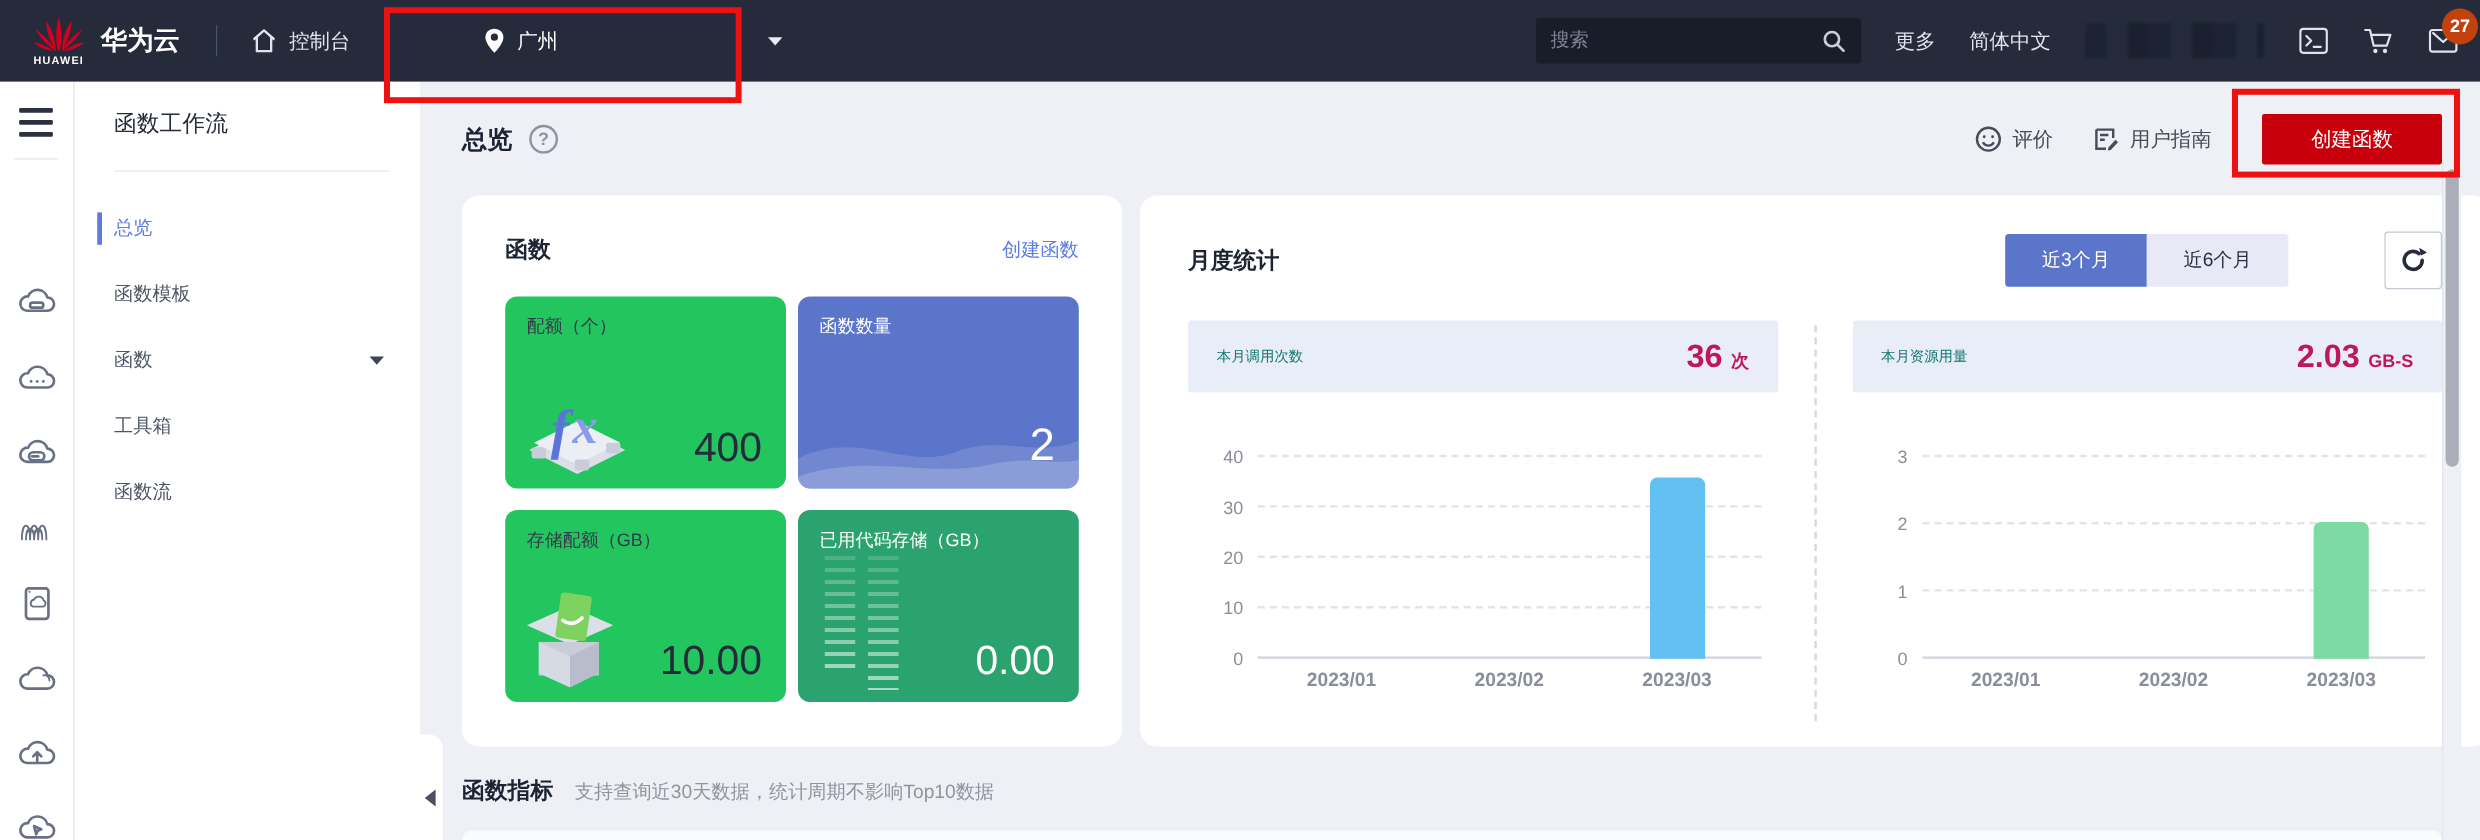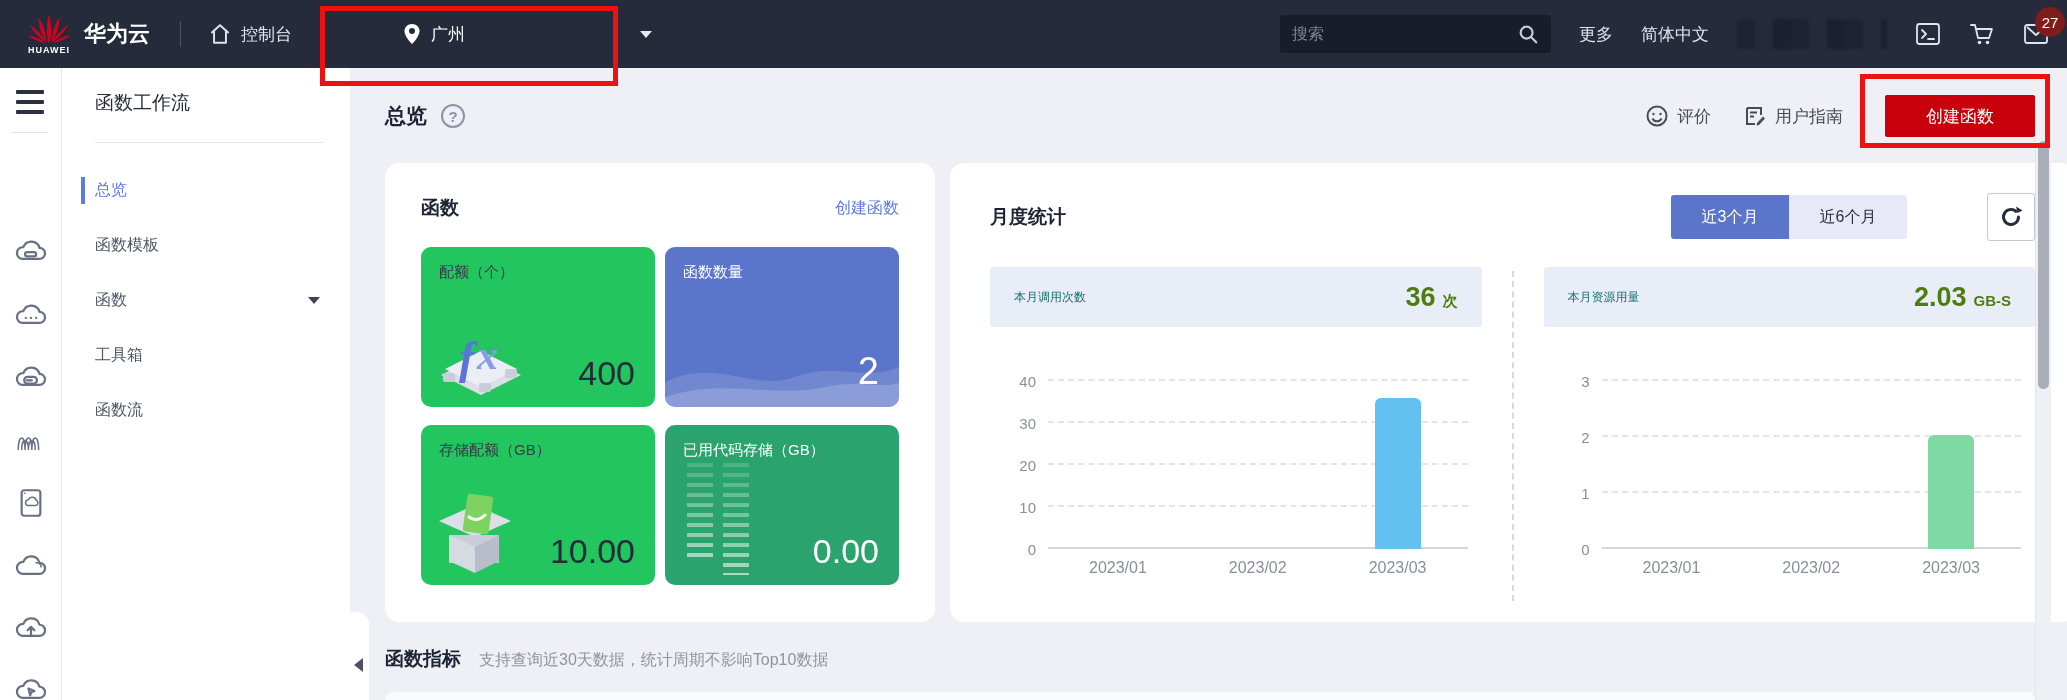--- a/index.html
+++ b/index.html
@@ -24,21 +24,21 @@
   .searchbox input { flex:1; background:transparent; border:none; outline:none; color:#aab1c2; font-size:16px;
                      font-family:"Liberation Sans",sans-serif; }
   .searchbox input::placeholder { color:#7d8496; }
   .redacted { width:150px; height:30px; border-radius:2px; filter:blur(1.5px); opacity:.85;
     background:
       repeating-linear-gradient(90deg, #3a404e 0 18px, #4a505e 18px 36px, #343a48 36px 54px),
       #3d4351; background-blend-mode:overlay; }
   .tb-icon { width:26px; height:26px; display:block; }
   .mail-wrap { position:relative; }
   .badge { position:absolute; top:-14px; right:-16px; min-width:30px; height:30px; border-radius:15px;
-           background:#7f1d1d; color:#fff; font-size:15px; font-weight:normal;
+           background:#c2410c; color:#fff; font-size:15px; font-weight:bold;
            display:flex; align-items:center; justify-content:center; padding:0 4px; }
 
   
   .rail { position:absolute; left:0; top:68px; width:62px; height:632px; background:#fff;
           border-right:1px solid #e4e6ec; z-index:3; }
   .hamburger { margin:22px 0 0 16px; cursor:pointer; }
   .hamburger div { width:28px; height:4px; background:#2a3040; margin-bottom:6px; border-radius:1px; }
   .rail-div { width:36px; height:1px; background:#dfe1e8; margin:18px 0 0 12px; }
   .rail-icons { position:absolute; top:84px; left:0; width:62px; }
   .rail-ic { position:absolute; left:50%; transform:translateX(-50%); width:34px; height:34px; cursor:pointer; }
@@ -106,29 +106,29 @@
   .refresh-btn { margin-left:80px; width:48px; height:48px; background:#fff; border:1px solid #c3c8d4; border-radius:3px;
                  display:flex; align-items:center; justify-content:center; cursor:pointer; }
   .refresh-btn svg { width:26px; height:26px; stroke:#252b3a; fill:none; stroke-width:3; stroke-linecap:round; }
   .mon-body { display:flex; margin-top:26px; }
   .chart-panel { flex:1; position:relative; }
   .chart-panel.left { padding-right:30px; }
   .chart-panel.right { padding-left:30px; }
   .mon-vdiv { width:0; border-left:2px dashed #d6d9e2; margin-top:4px; height:330px; }
   .stat-strip { height:60px; background:#e9edf8; border-radius:3px; display:flex; align-items:center; padding:0 24px; }
   .stat-label { font-size:12px; color:#0f766e; }
-  .stat-val { margin-left:auto; color:#4d7c0f; display:flex; align-items:baseline; gap:7px; }
+  .stat-val { margin-left:auto; color:#be185d; display:flex; align-items:baseline; gap:7px; }
   .stat-num { font-size:27px; font-weight:bold; }
   .stat-unit { font-size:15px; font-weight:bold; }
   .chart { position:relative; margin-top:30px; height:232px; }
   .plot { position:absolute; left:58px; right:14px; top:0; bottom:40px; }
   .gridline { position:absolute; left:0; right:0; border-top:2px dashed #e2e4ea; }
   .gridline.baseline { border-top:2px solid #d3d6de; }
   .ytick { position:absolute; left:-46px; width:34px; text-align:right; font-size:15px; color:#8a8e99; }
-  .xlabels { position:absolute; left:58px; right:14px; bottom:0; height:30px; display:flex; }
+  .xlabels { position:absolute; left:58px; right:14px; bottom:0; height:30px; display:flex;font-weight:bold; }
   .xtick { flex:1; text-align:center; font-size:16px; color:#8a8e99; }
   .bar { position:absolute; width:46px; border-radius:6px 6px 0 0; bottom:0; }
 
   
   .metrics-row { position:absolute; left:35px; top:578px; display:flex; align-items:baseline; gap:18px; }
   .metrics-title { font-size:19px; font-weight:bold; color:#1c2333; }
   .metrics-sub { font-size:16px; color:#9094a0; }
   .next-card-sliver { position:absolute; left:35px; top:624px; width:1650px; height:8px; background:#fafbfd; border-radius:10px 10px 0 0; }
 
   

